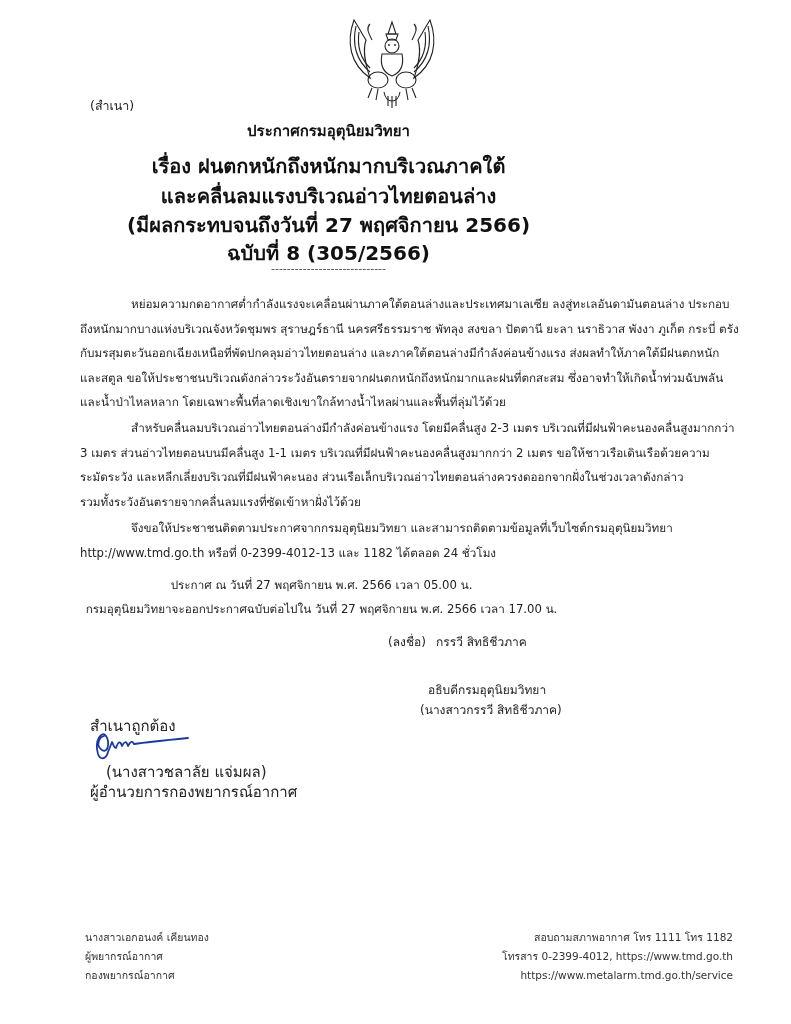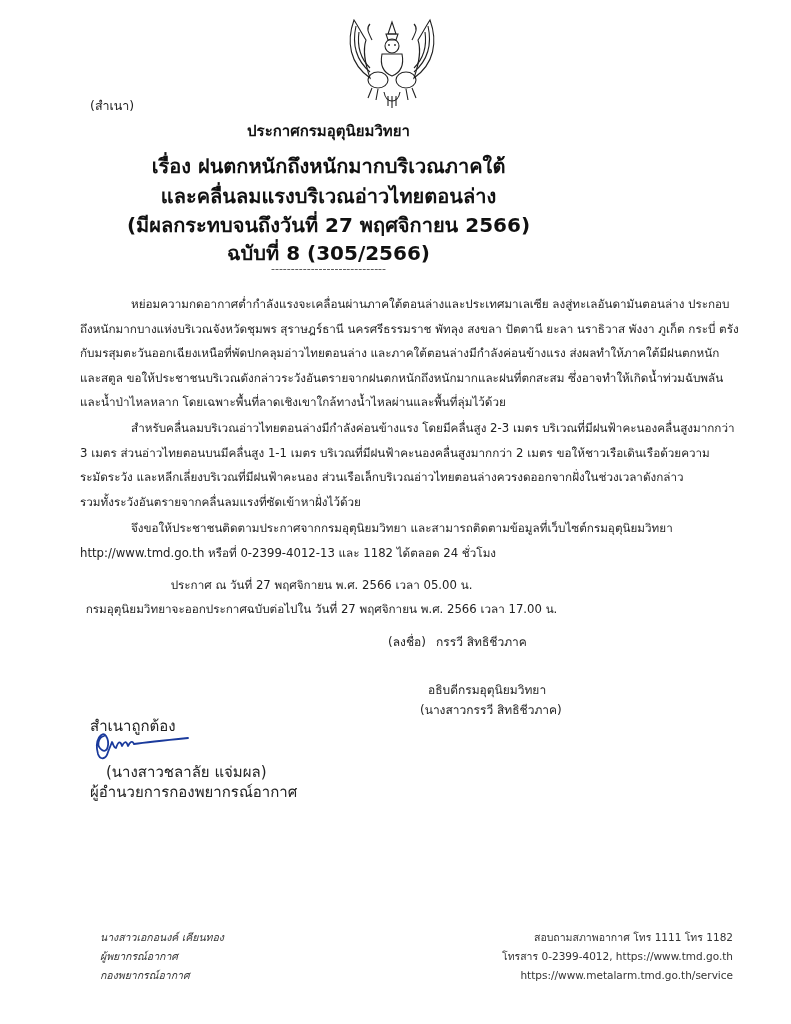--- a/index.html
+++ b/index.html
@@ -25,21 +25,21 @@
   .s1 { left: 388px; top: 632px; }
   .s1name { left: 436px; top: 632px; }
   .s2 { left: 420px; top: 656px; margin-top: 44px; }
   .s3 { left: 428px; top: 680px; }
   .cert { left: 90px; font-size: 15px; color: #222; }
   .cert1 { top: 714px; }
   .signature { left: 88px; top: 728px; width: 110px; height: 34px; }
   .cert2 { top: 760px; margin-left: 16px; }
   .cert3 { top: 780px; }
   .foot { font-size: 10.5px; color: #333; line-height: 19px; }
-  .foot-left { left: 100px; top: 928px; font-style: italic; }
+  .foot-left { left: 85px; top: 928px; }
   .foot-right { right: 58px; top: 928px; text-align: right; }
 </style>
 </head>
 <body>
 
 <div class="abs copy-label">(สำเนา)</div>
 
 <div class="abs emblem">
   <svg viewBox="0 0 120 100" width="120" height="100">
     <g fill="none" stroke="#222" stroke-width="1.1">

